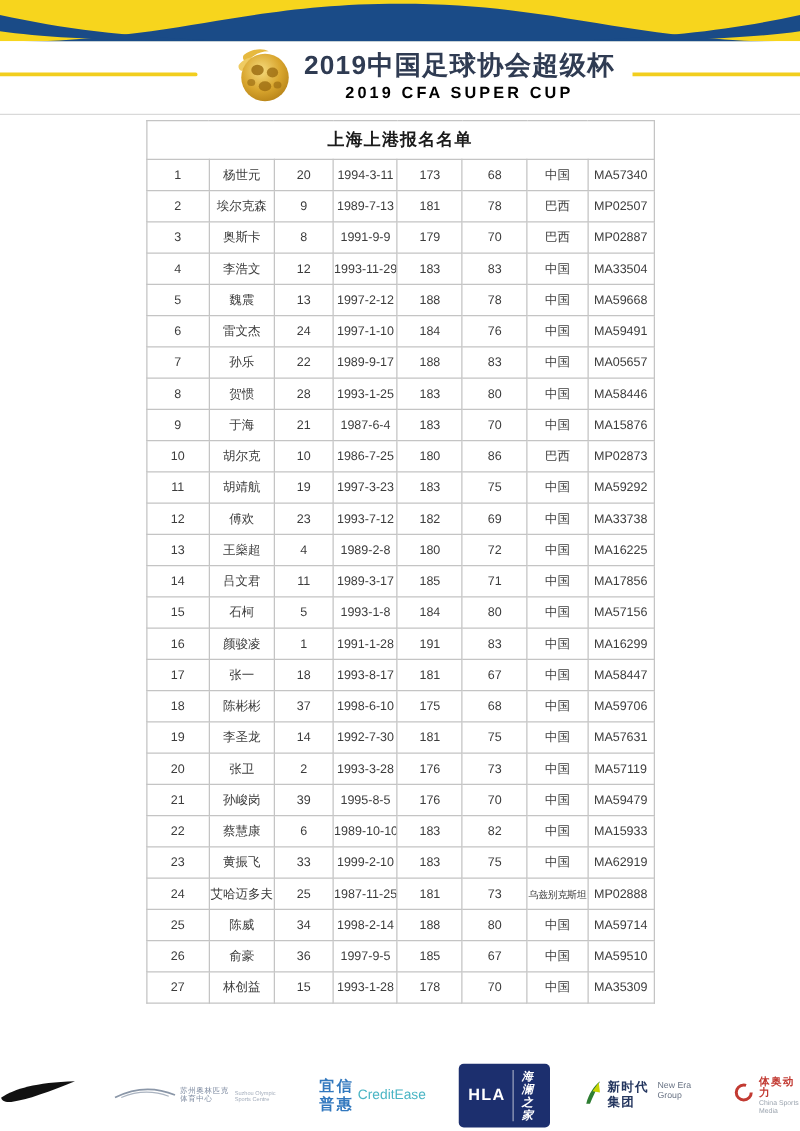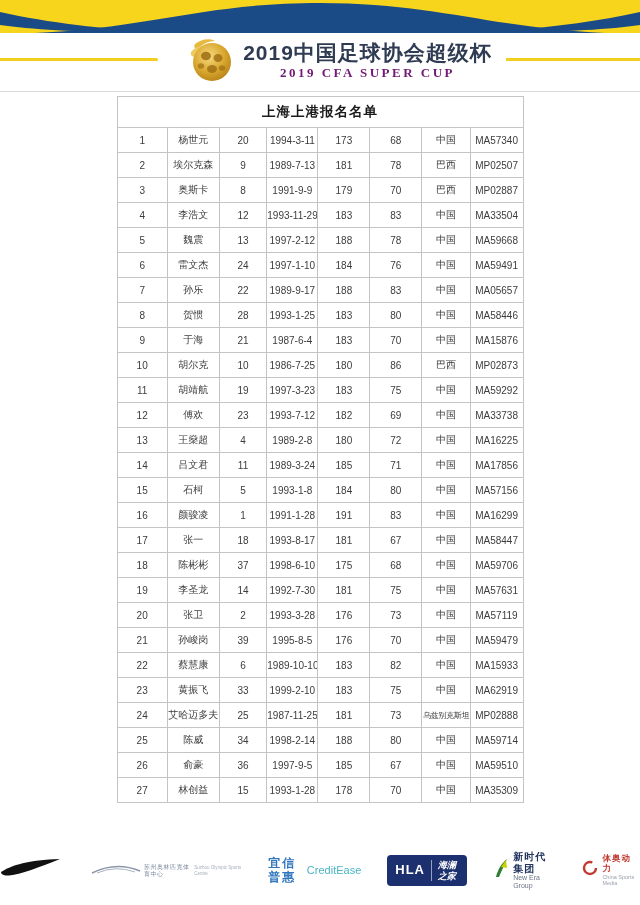--- a/index.html
+++ b/index.html
@@ -14,21 +14,21 @@
   .banner svg { display:block; width:640px; height:33px; }
 
   
   .header { position:relative; height:56px; display:flex; align-items:center; justify-content:center;padding-left:38px; }
   .side-dash { position:absolute; top:25px; height:3px; width:158px; background:#F2CE1E; }
   .side-dash.left  { left:0;  border-radius:0 2px 2px 0; }
   .side-dash.right { right:0; border-radius:2px 0 0 2px; }
   .brand  { display:flex; align-items:center; gap:9px; position:relative; z-index:2; background:#fff; padding:0 14px; }
   .titles { text-align:center; }
   .title-cn { font-size:21px; font-weight:bold; color:#2F3B52; letter-spacing:1px; line-height:1.1; }
-  .title-en { font-size:13px; font-weight:bold; color:#701a75; letter-spacing:2.5px; margin-top:1px;font-family:Liberation Serif, serif; }
+  .title-en { font-size:13px; font-weight:bold; color:#000000; letter-spacing:2.5px; margin-top:1px; }
 
   .divider { height:1px; background:#d9d9d9; margin-top:2px; }
 
   
   table.roster { width:407px; margin:4px auto 0 auto; border-collapse:collapse; table-layout:fixed; }
   .roster th, .roster td {
     border:1px solid #c4c4c4; text-align:center; vertical-align:middle;
     color:#3c3c3c; font-size:10px; padding:0; height:24px;
     white-space:nowrap; overflow:hidden;
   }
@@ -45,21 +45,21 @@
 
   .ce-cn { font-size:12px; font-weight:bold; color:#3278BE; letter-spacing:2px; }
   .ce-en { font-size:11px; color:#4AB5C4; }
 
   .hla-box { background:#1C2F6E; border-radius:4px; padding:5px 8px; display:flex; align-items:center; gap:6px; }
   .hla-abbr { color:#ffffff; font-weight:bold; font-size:13px; letter-spacing:1px; }
   .hla-cn { color:#ffffff; font-style:italic; font-size:9px; font-weight:bold;
             border-left:1px solid rgba(255,255,255,.55); padding-left:6px; }
 
   .ne { flex-direction:row; gap:4px; }
-  .ne-text { display:flex; flex-direction:column; }
+  .ne-text { display:flex; }
   .ne-cn { font-size:10px; font-weight:bold; color:#23355E; letter-spacing:1px; }
   .ne-en { font-size:7px; color:#6A7485; }
 
   .csm { flex-direction:row; gap:4px; }
   .csm-text { display:flex; flex-direction:column; }
   .csm-cn { font-size:8.5px; font-weight:bold; color:#C23A32; letter-spacing:1px; }
   .csm-en { font-size:5.5px; color:#9AA3AE; }
 </style>
 </head>
 <body>
@@ -251,21 +251,21 @@
           <td>1989-2-8</td>
           <td>180</td>
           <td>72</td>
           <td>中国</td>
           <td>MA16225</td>
         </tr>
         <tr>
           <td>14</td>
           <td>吕文君</td>
           <td>11</td>
-          <td>1989-3-24</td>
+          <td>1989-3-17</td>
           <td>185</td>
           <td>71</td>
           <td>中国</td>
           <td>MA17856</td>
         </tr>
         <tr>
           <td>15</td>
           <td>石柯</td>
           <td>5</td>
           <td>1993-1-8</td>

